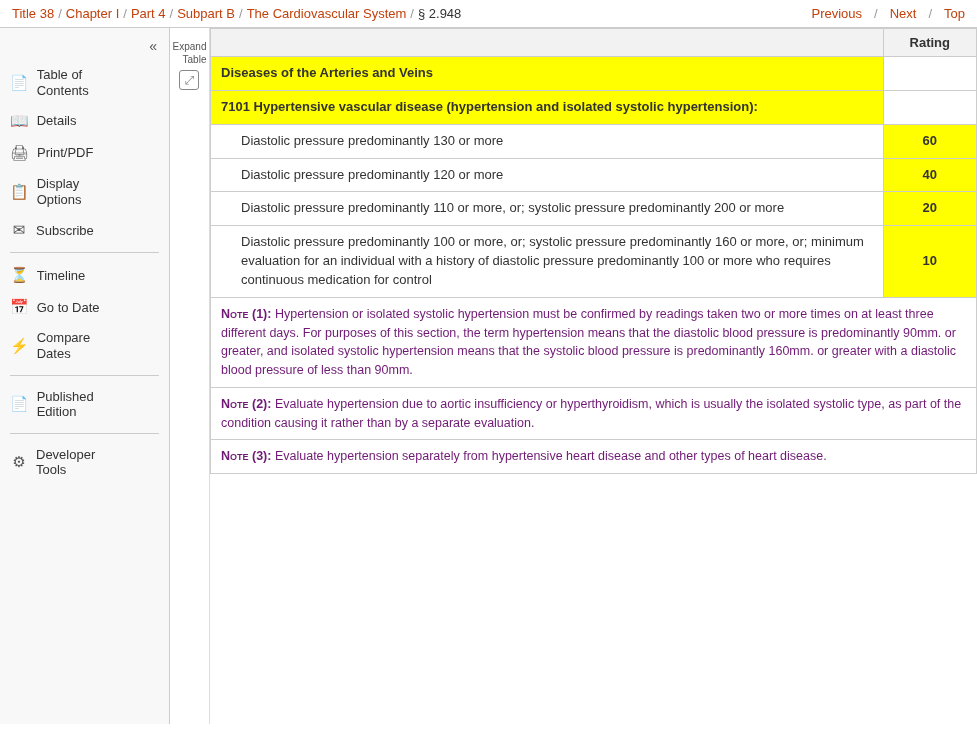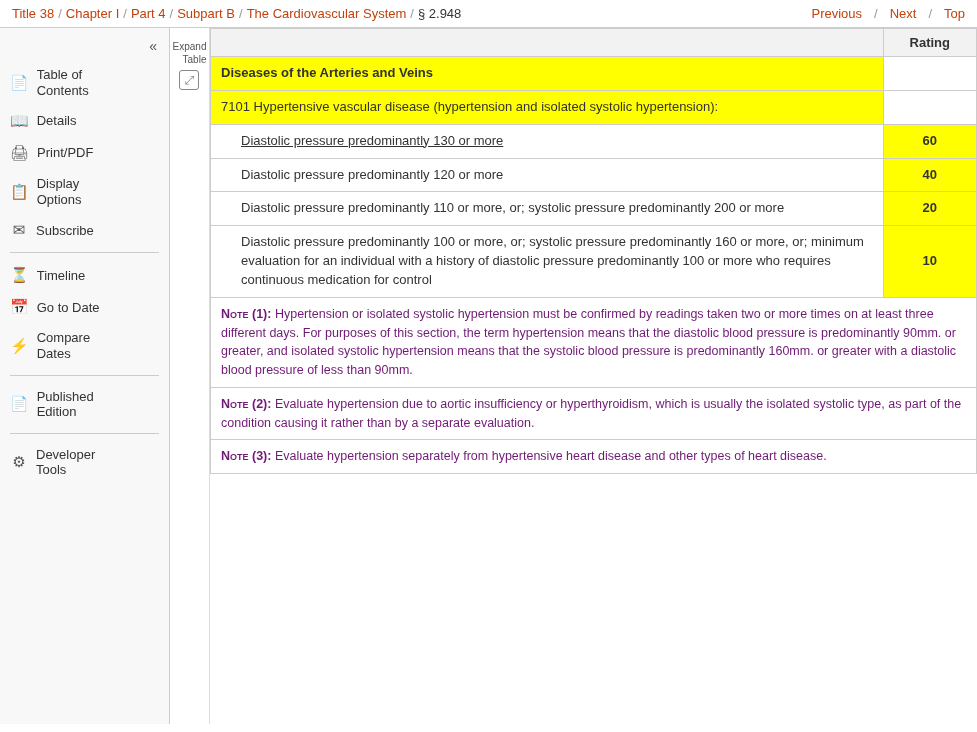--- a/index.html
+++ b/index.html
@@ -232,25 +232,25 @@
           <th></th>
           <th class="rating-col">Rating</th>
         </tr>
       </thead>
       <tbody id="table-body">
           <tr>
             <td style="background-color: rgb(255, 255, 0); font-weight: bold;">Diseases of the Arteries and Veins</td>
             <td style="text-align: center; vertical-align: middle; width: 70px; border: 1px solid rgb(204, 204, 204);"></td>
           </tr>
           <tr>
-            <td style="background-color: rgb(255, 255, 0); font-weight: normal;">7101 Hypertensive vascular disease (hypertension and isolated systolic hypertension):</td>
+            <td style="background-color: rgb(255, 255, 0); font-weight: bold;">7101 Hypertensive vascular disease (hypertension and isolated systolic hypertension):</td>
             <td style="text-align: center; vertical-align: middle; width: 70px; border: 1px solid rgb(204, 204, 204);"></td>
           </tr>
           <tr>
-            <td style="padding-left: 30px; text-decoration: underline;">Diastolic pressure predominantly 130 or more</td>
+            <td style="padding-left: 30px;">Diastolic pressure predominantly 130 or more</td>
             <td style="text-align: center; vertical-align: middle; width: 70px; border: 1px solid rgb(204, 204, 204); background-color: rgb(255, 255, 0); font-weight: bold;">60</td>
           </tr>
           <tr>
             <td style="padding-left: 30px;">Diastolic pressure predominantly 120 or more</td>
             <td style="text-align: center; vertical-align: middle; width: 70px; border: 1px solid rgb(204, 204, 204); background-color: rgb(255, 255, 0); font-weight: bold;">40</td>
           </tr>
           <tr>
             <td style="padding-left: 30px;">Diastolic pressure predominantly 110 or more, or; systolic pressure predominantly 200 or more</td>
             <td style="text-align: center; vertical-align: middle; width: 70px; border: 1px solid rgb(204, 204, 204); background-color: rgb(255, 255, 0); font-weight: bold;">20</td>
           </tr>

